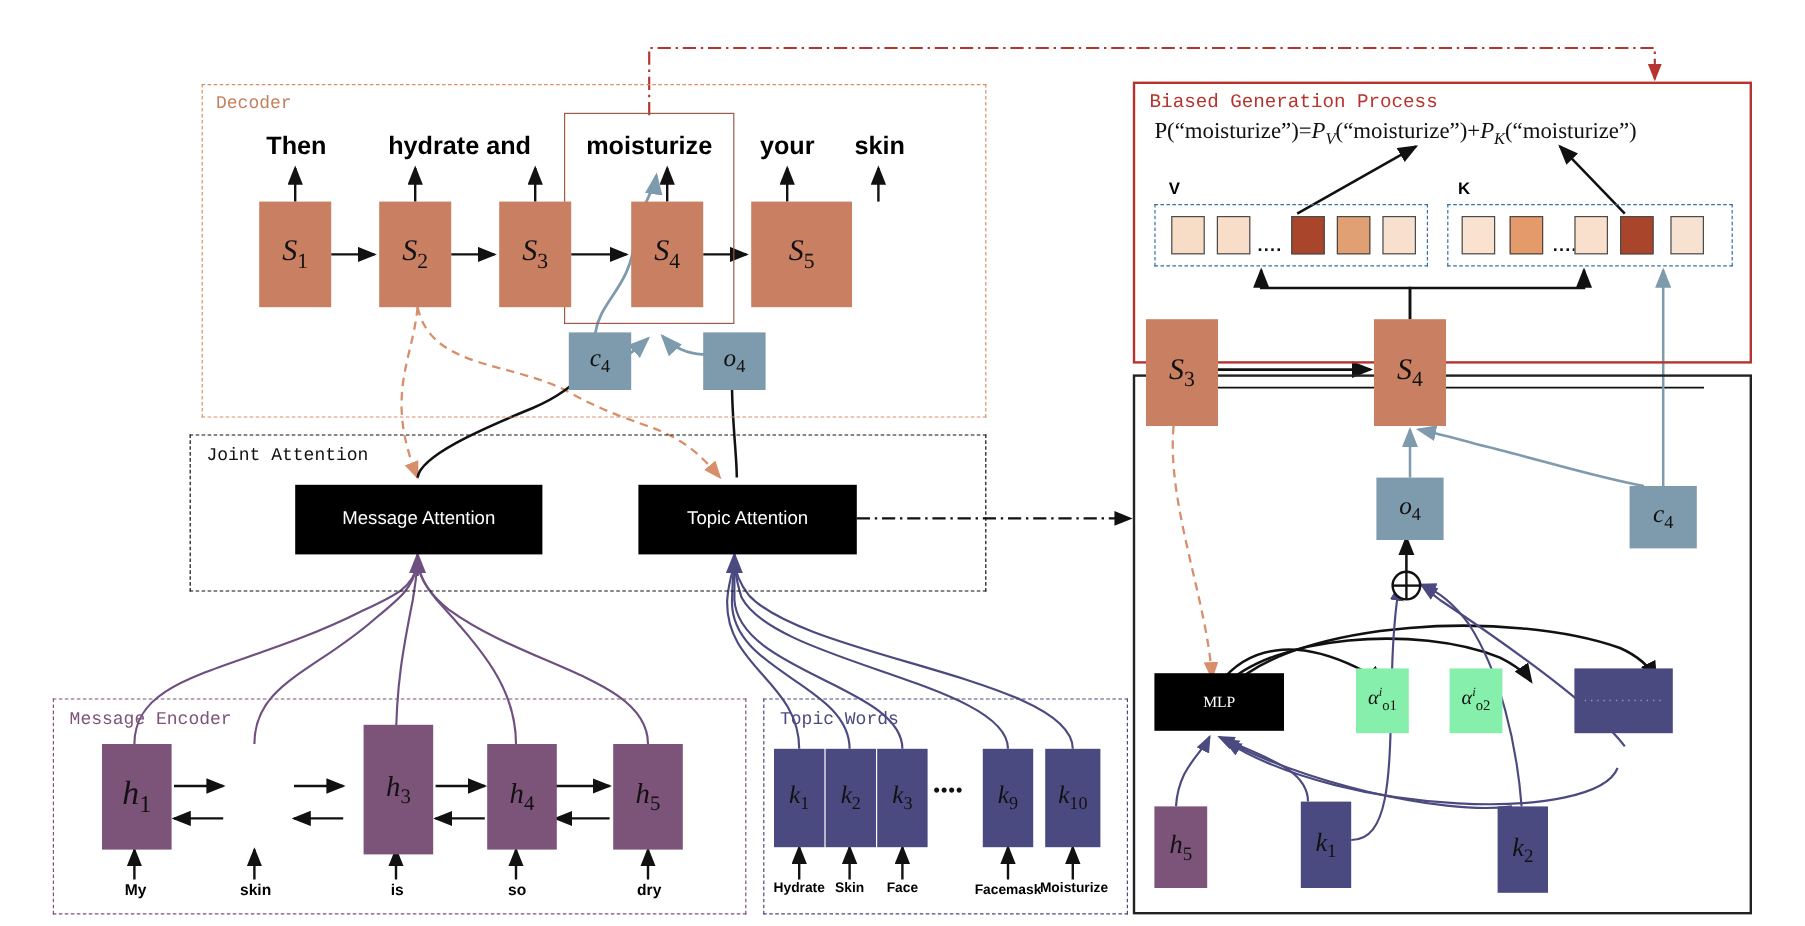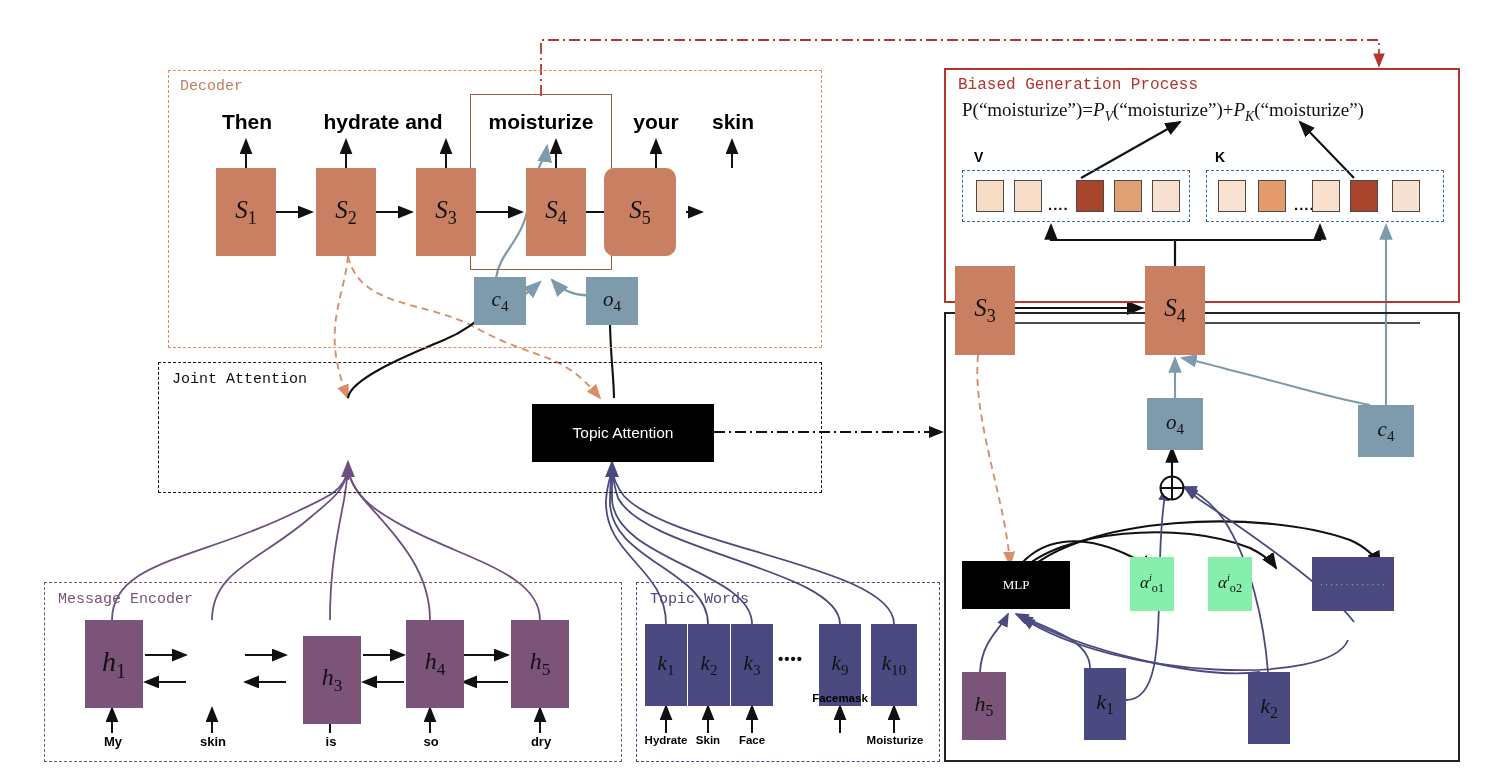--- a/index.html
+++ b/index.html
@@ -198,39 +198,42 @@
   </div>
   <div class="node sbox" style="left:316px;top:168px;width:60px;height:88px;">
     <span class="nodetxt" style="font-size:25px;">S<span class="sub">2</span></span>
   </div>
   <div class="node sbox" style="left:416px;top:168px;width:60px;height:88px;">
     <span class="nodetxt" style="font-size:25px;">S<span class="sub">3</span></span>
   </div>
   <div class="node sbox" style="left:526px;top:168px;width:60px;height:88px;">
     <span class="nodetxt" style="font-size:25px;">S<span class="sub">4</span></span>
   </div>
-  <div class="node sbox" style="left:604px;top:168px;width:72px;height:88px;border-radius:10px;">
+  <div class="node sbox" style="left:626px;top:168px;width:84px;height:88px;">
     <span class="nodetxt" style="font-size:25px;">S<span class="sub">5</span></span>
   </div>
 
   <div class="node obox" style="left:474px;top:277px;width:52px;height:48px;">
     <span class="nodetxt" style="font-size:21px;">c<span class="sub">4</span></span>
   </div>
   <div class="node obox" style="left:586px;top:277px;width:52px;height:48px;">
     <span class="nodetxt" style="font-size:21px;">o<span class="sub">4</span></span>
   </div>
 
+  <div class="node blackbox" style="left:246px;top:404px;width:206px;height:58px;">
+    <span class="attnlabel">Message Attention</span>
+  </div>
   <div class="node blackbox" style="left:532px;top:404px;width:182px;height:58px;">
     <span class="attnlabel">Topic Attention</span>
   </div>
 
   <div class="node hbox" style="left:85px;top:620px;width:58px;height:88px;">
     <span class="nodetxt" style="font-size:28px;">h<span class="sub">1</span></span>
   </div>
-  <div class="node hbox" style="left:303px;top:636px;width:58px;height:88px;">
+  <div class="node hbox" style="left:303px;top:604px;width:58px;height:108px;">
     <span class="nodetxt" style="font-size:24px;">h<span class="sub">3</span></span>
   </div>
   <div class="node hbox" style="left:406px;top:620px;width:58px;height:88px;">
     <span class="nodetxt" style="font-size:24px;">h<span class="sub">4</span></span>
   </div>
   <div class="node hbox" style="left:511px;top:620px;width:58px;height:88px;">
     <span class="nodetxt" style="font-size:24px;">h<span class="sub">5</span></span>
   </div>
 
   <div class="smallword" style="left:82px;top:734px;width:62px;">My</div>
@@ -252,21 +255,21 @@
   <div class="node kbox" style="left:819px;top:624px;width:42px;height:82px;">
     <span class="nodetxt" style="font-size:21px;color:#111;">k<span class="sub">9</span></span>
   </div>
   <div class="node kbox" style="left:871px;top:624px;width:46px;height:82px;">
     <span class="nodetxt" style="font-size:21px;color:#111;">k<span class="sub">10</span></span>
   </div>
 
   <div class="tinyword" style="left:634px;top:734px;width:64px;">Hydrate</div>
   <div class="tinyword" style="left:684px;top:734px;width:48px;">Skin</div>
   <div class="tinyword" style="left:728px;top:734px;width:48px;">Face</div>
-  <div class="tinyword" style="left:786px;top:692px;width:108px;">Facemask</div>
+  <div class="tinyword" style="left:786px;top:736px;width:108px;">Facemask</div>
   <div class="tinyword" style="left:842px;top:734px;width:106px;">Moisturize</div>
 
   <div class="formula" style="left:962px;top:99px;">
     <span>P(“moisturize”)=</span><span style="font-style:italic;">P</span><span class="sub" style="font-style:italic;">V</span><span>(“moisturize”)+</span><span style="font-style:italic;">P</span><span class="sub" style="font-style:italic;">K</span><span>(“moisturize”)</span>
   </div>
 
   <div class="vk-label" style="left:974px;top:149px;">V</div>
   <div class="vk-label" style="left:1215px;top:149px;">K</div>
 
   <div class="dashbox-blue" style="left:962px;top:170px;width:228px;height:52px;"></div>

